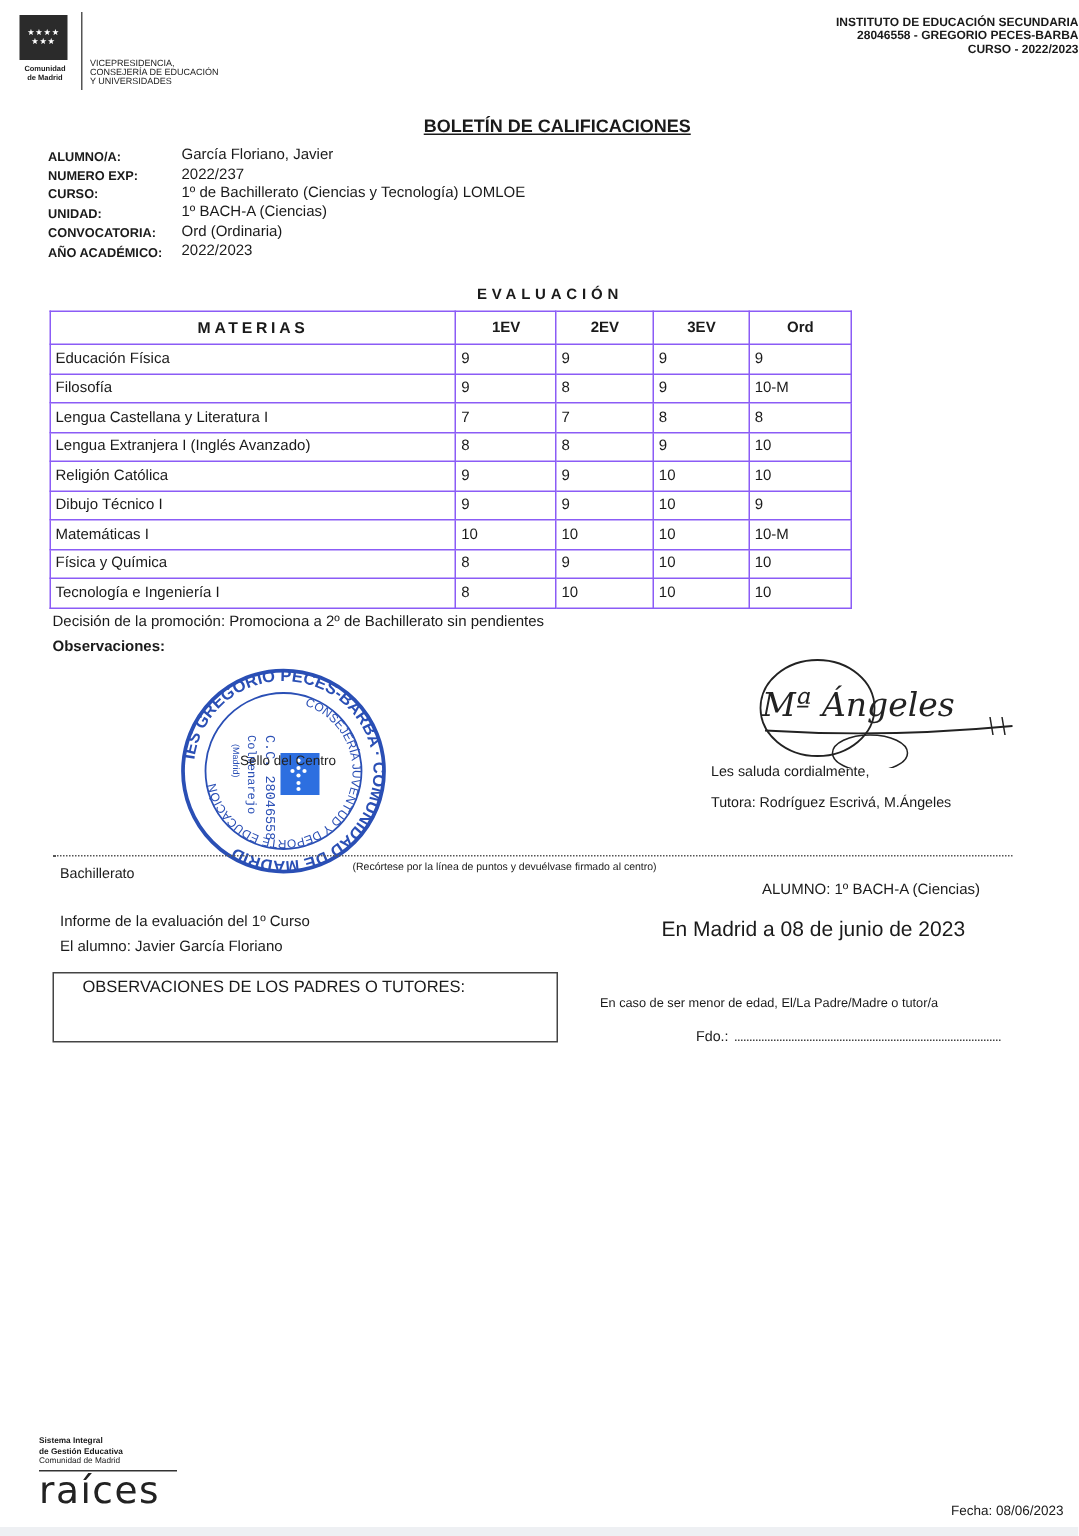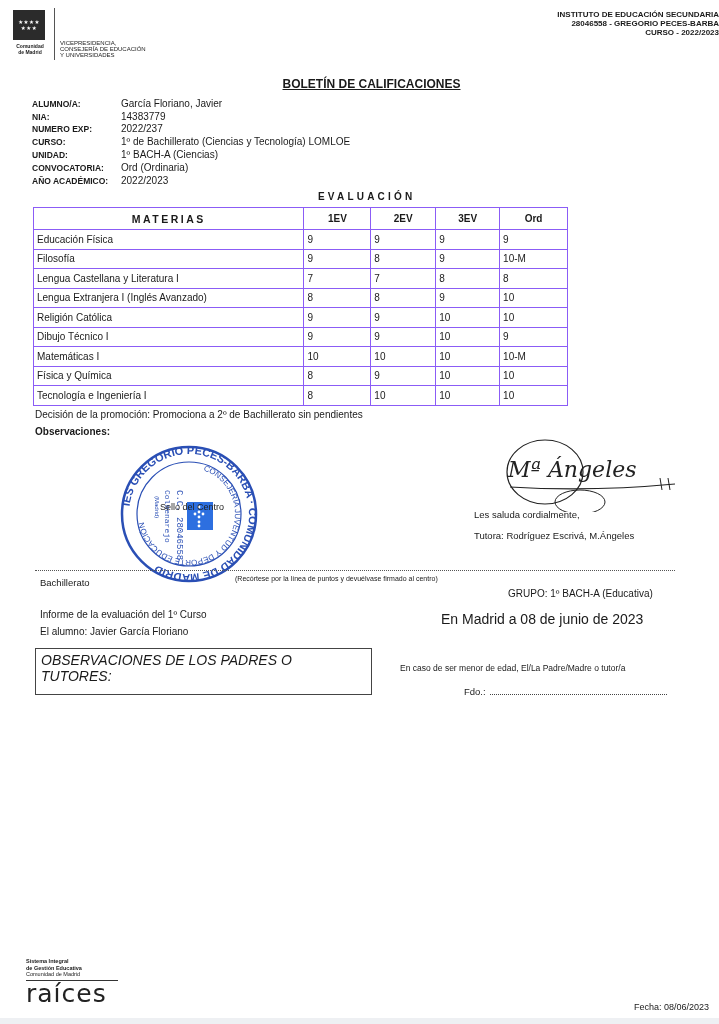--- a/index.html
+++ b/index.html
@@ -56,21 +56,21 @@
   .tutora { left: 474px; top: 530px; font-size: 9.5px; }
 
   .cut-line { left: 35px; top: 570px; width: 640px; border-top: 1.5px dotted #555; }
   .bach { left: 40px; top: 577px; font-size: 9.5px; text-align: center; }
   .recortese { left: 235px; top: 575px; font-size: 7px; }
   .grupo { left: 508px; top: 588px; font-size: 10px; }
   .informe { left: 40px; top: 609px; font-size: 10px; }
   .madrid { left: 441px; top: 611px; font-size: 14px; }
   .alumno2 { left: 40px; top: 626px; font-size: 10px; }
 
-  .obs-box { left: 35px; top: 648px; width: 337px; height: 47px; border: 1px solid #444; box-sizing: border-box; padding: 3px 5px; font-size: 14px; font-style: italic; }
+  .obs-box { left: 35px; top: 648px; width: 337px; height: 47px; border: 1px solid #444; box-sizing: border-box; padding: 3px 19px; font-size: 11px; }
   .menor { left: 400px; top: 663px; font-size: 8.5px; }
   .fdo { left: 440px; top: 686px; font-size: 9.5px; padding-left: 24px; }
   .fdo-line { display: inline-block; width: 177px; border-bottom: 1.5px dotted #444; margin-left: 4px; vertical-align: baseline; }
 
   .sig-logo { left: 26px; top: 958px; }
   .sig-small { font-size: 5.5px; font-weight: bold; line-height: 6.5px; }
   .sig-rule { width: 92px; border-top: 1.5px solid #333; margin-top: 2px; }
   .raices { font-size: 25px; line-height: 25px; letter-spacing: 1px; color: #222; font-family: "DejaVu Sans", sans-serif; }
 
   .fecha { right: 10px; top: 1002px; font-size: 9px; }
@@ -99,24 +99,20 @@
 </div>
 
 <div class="abs title">
   <span>BOLETÍN DE CALIFICACIONES</span>
 </div>
 
 <div class="abs info" id="info">
     <div class="info-row">
       <span class="info-label">ALUMNO/A:</span>
       <span class="info-value">García Floriano, Javier</span>
-    </div>
-    <div class="info-row">
-      <span class="info-label">NIA:</span>
-      <span class="info-value">14383779</span>
     </div>
     <div class="info-row">
       <span class="info-label">NUMERO EXP:</span>
       <span class="info-value">2022/237</span>
     </div>
     <div class="info-row">
       <span class="info-label">CURSO:</span>
       <span class="info-value">1º de Bachillerato (Ciencias y Tecnología) LOMLOE</span>
     </div>
     <div class="info-row">
@@ -257,21 +253,21 @@
   <text x="18" y="45" font-size="22" fill="#222" font-family="DejaVu Serif, serif" font-style="italic" id="sigText">Mª Ángeles</text>
   <path d="M 20,55 Q 100,60 185,52" fill="none" stroke="#222" stroke-width="1.2"></path>
   <path d="M 170,46 L 172,58 M 178,46 L 180,58" fill="none" stroke="#222" stroke-width="1"></path>
 </svg>
 <div class="abs saluda">Les saluda cordialmente,</div>
 <div class="abs tutora">Tutora: Rodríguez Escrivá, M.Ángeles</div>
 
 <div class="abs cut-line"></div>
 <div class="abs bach">Bachillerato</div>
 <div class="abs recortese">(Recórtese por la línea de puntos y devuélvase firmado al centro)</div>
-<div class="abs grupo">GRUPO: 1º BACH-A (Educativa)</div>
+<div class="abs grupo">ALUMNO: 1º BACH-A (Ciencias)</div>
 <div class="abs informe">Informe de la evaluación del 1º Curso</div>
 <div class="abs madrid">En Madrid a 08 de junio de 2023</div>
 <div class="abs alumno2">El alumno: Javier García Floriano</div>
 
 <div class="abs obs-box">
   <span>OBSERVACIONES DE LOS PADRES O TUTORES:</span>
 </div>
 <div class="abs menor">En caso de ser menor de edad, El/La Padre/Madre o tutor/a</div>
 <div class="abs fdo">
   <span>Fdo.:</span><span class="fdo-line"></span>

